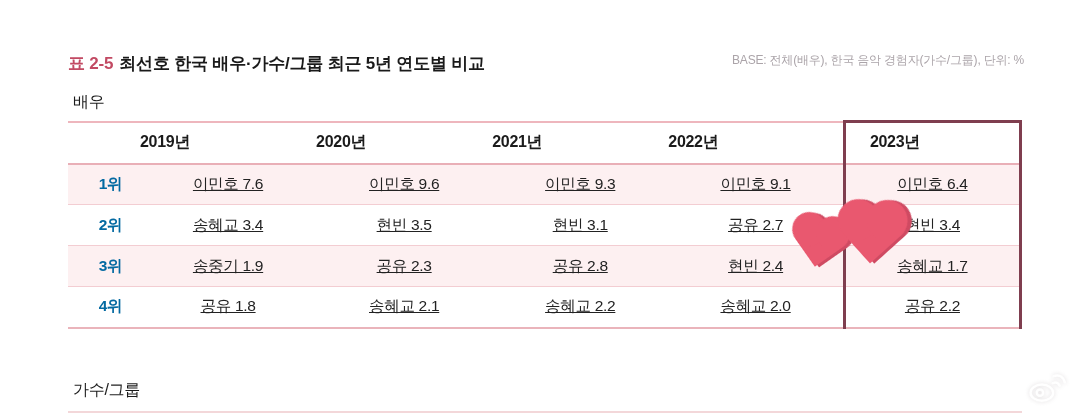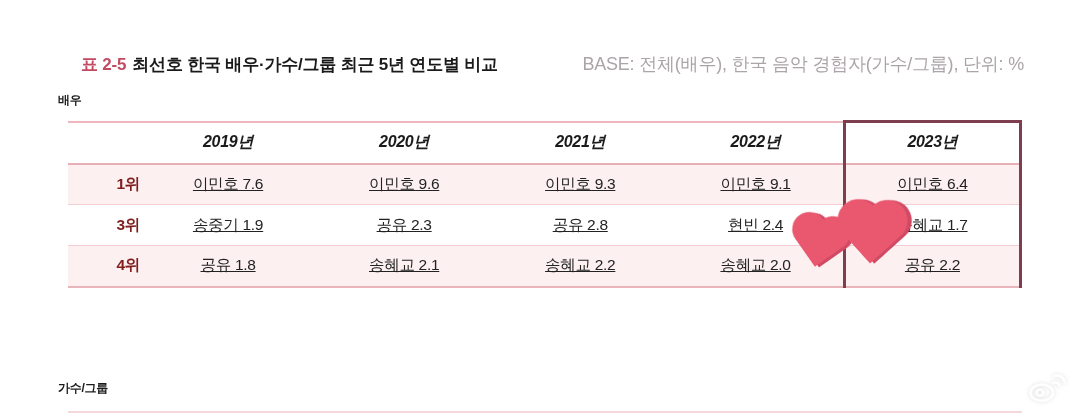--- a/index.html
+++ b/index.html
@@ -7,63 +7,62 @@
   body {
     position:relative;
     background:#ffffff;
     font-family:"Liberation Sans","DejaVu Sans",sans-serif;
     color:#1b1b1b;
     overflow:hidden;
   }
 
   
   .title-row {
-    position:absolute; top:52px; left:81px; right:56px;
-    display:flex; justify-content:space-between; align-items:center;
+    position:absolute; top:52px; left:68px; right:56px;
+    display:flex; justify-content:space-between; align-items:flex-start;
   }
   .title-left { font-size:17px; font-weight:700; letter-spacing:-0.2px; }
   .table-label { color:#c24a63; margin-right:6px; }
   .doc-title { color:#1a1a1a; }
-  .base-note { font-size:18px; color:#aba4a9; letter-spacing:-0.2px; }
+  .base-note { font-size:12px; color:#aba4a9; letter-spacing:-0.2px; }
 
   
   .section-label {
-    position:absolute; left:58px;
-    font-size:12px; font-weight:700; color:#1a1a1a; letter-spacing:-0.3px;
+    position:absolute; left:73px;
+    font-size:16px; font-weight:400; color:#1a1a1a; letter-spacing:-0.3px;
   }
   .section-actors { top:92px; }
   .section-singers { top:380px; }
 
   
   table.cmp {
     position:absolute; top:120px; left:68px;
     width:954px; table-layout:fixed; border-collapse:collapse;
   }
   table.cmp col.rank-col { width:72px; }
   table.cmp thead th {
-    height:42px; font-size:16px; font-weight:700; text-align:center;
+    height:42px; font-size:16px; font-weight:700; text-align:left;
     vertical-align:middle; background:#ffffff;
     border-top:2px solid #eeb6bd; border-bottom:2px solid #e9afb7;
     letter-spacing:-0.3px;
-    font-style:italic;
   }
   table.cmp tbody tr { border-top:1.5px solid #f3cdd2; }
   table.cmp tbody tr:first-child { border-top:none; }
   table.cmp tbody tr:last-child { border-bottom:2px solid #eab4bb; }
   table.cmp tbody tr:nth-child(odd) { background:#fdf0f1; }
   table.cmp tbody th, table.cmp tbody td {
     height:41px; vertical-align:middle; font-size:15.5px; color:#222;
     letter-spacing:-0.3px;
   }
-  table.cmp tbody th { text-align:right; padding-left:13px; font-weight:700; color:#7f1d1d; }
+  table.cmp tbody th { text-align:center; padding-left:13px; font-weight:700; color:#0369a1; }
   table.cmp tbody td { text-align:center; font-weight:400;text-decoration:underline; }
 
   
   table.cmp .hl { border-left:3px solid #7f3e4f; border-right:3px solid #7f3e4f; }
-  table.cmp .hl-top { border-top:3px solid #7f3e4f; }
+  table.cmp .hl-top { border-top:3px solid #7f3e4f;padding-left:24px; }
   table.cmp .hl-bottom { border-bottom:3px solid #7f3e4f; }
 
   
   .heart {
     position:absolute; background:#e9586f; z-index:6;
     filter:drop-shadow(3px 3px 0 #cf4a62);
   }
   .heart::before, .heart::after {
     content:""; position:absolute; width:100%; height:100%;
     border-radius:50%; background:inherit;
@@ -125,20 +124,28 @@
   <tbody>
       <tr>
         <th>1위</th>
         <td>이민호 7.6</td>
         <td>이민호 9.6</td>
         <td>이민호 9.3</td>
         <td>이민호 9.1</td>
         <td class="hl">이민호 6.4</td>
       </tr>
       <tr>
+        <th>2위</th>
+        <td>송혜교 3.4</td>
+        <td>현빈 3.5</td>
+        <td>현빈 3.1</td>
+        <td>공유 2.7</td>
+        <td class="hl">현빈 3.4</td>
+      </tr>
+      <tr>
         <th>3위</th>
         <td>송중기 1.9</td>
         <td>공유 2.3</td>
         <td>공유 2.8</td>
         <td>현빈 2.4</td>
         <td class="hl">송혜교 1.7</td>
       </tr>
       <tr>
         <th>4위</th>
         <td>공유 1.8</td>

